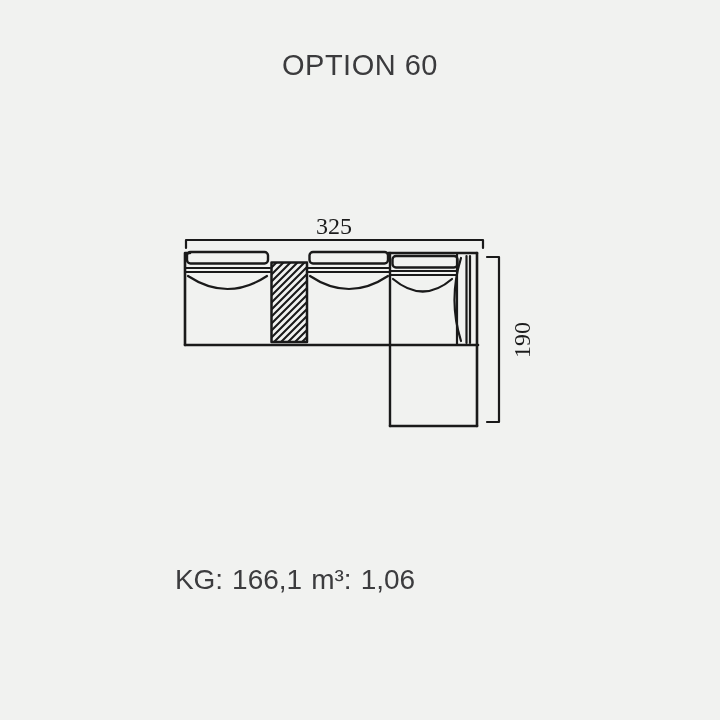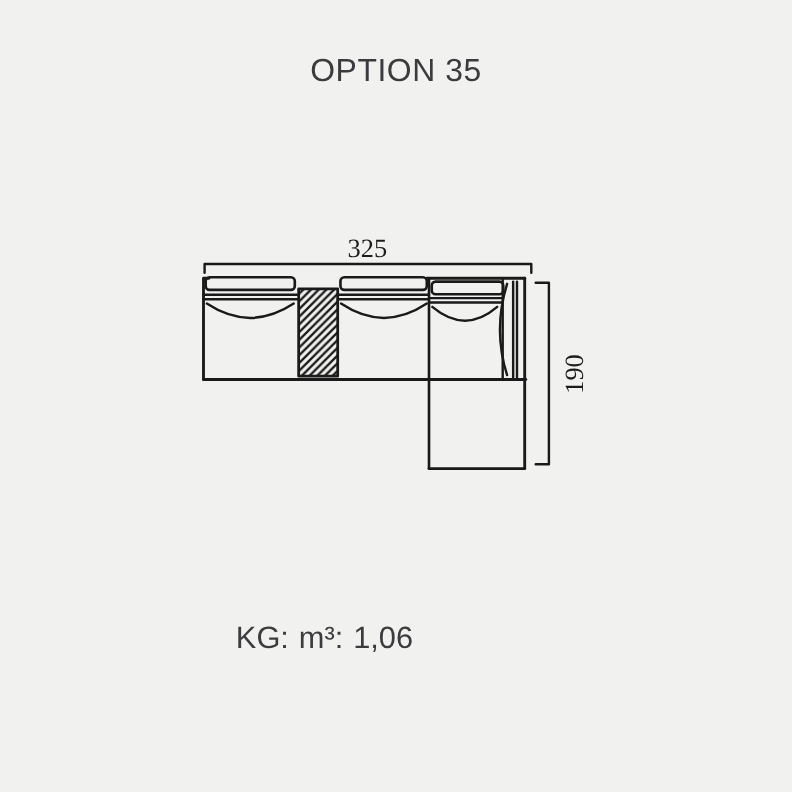--- a/index.html
+++ b/index.html
@@ -45,21 +45,21 @@
     gap: 9px;
     font-size: 28px;
     font-weight: 400;
     color: #3c3c3e;
     line-height: 30px;
   }
 </style>
 </head>
 <body>
 
-<div class="page-title">OPTION 35</div>
+<div class="page-title">OPTION 60</div>
 
 <svg class="diagram-svg" width="720" height="720" viewBox="0 0 720 720" fill="none" stroke="#1a1a1a" stroke-linecap="round" stroke-linejoin="round">
 
   <defs>
     <pattern id="hatch" patternUnits="userSpaceOnUse" width="7" height="7">
       <path d="M-1,8 L8,-1 M-2,2 L2,-2 M5,9 L9,5" stroke="#1a1a1a" stroke-width="2.1"></path>
     </pattern>
   </defs>
 
   <g>
@@ -108,15 +108,16 @@
 
   <g>
     <path d="M457,253 L457,345" stroke-width="2.2"></path>
     <path d="M461,258 Q448,300 461,341" stroke-width="2.2"></path>
     <path d="M466.5,256 L466.5,343 M470,256 L470,343" stroke-width="2.2"></path>
   </g>
 </svg>
 
 <div class="specs-line">
   <span>KG:</span>
+  <span>166,1</span>
   <span>m³:</span>
   <span>1,06</span>
 </div>
 
 </body></html>

